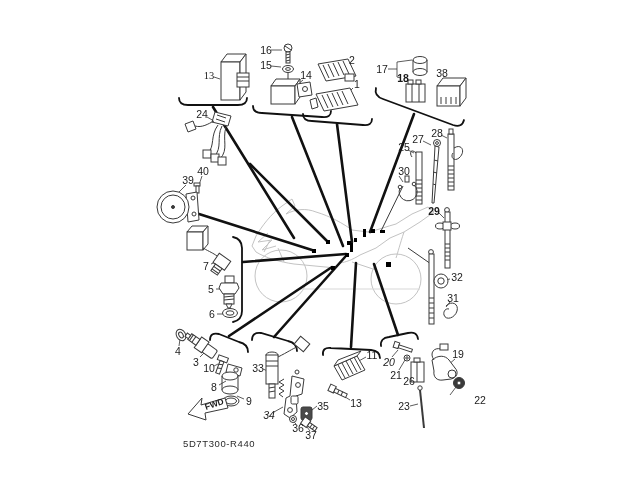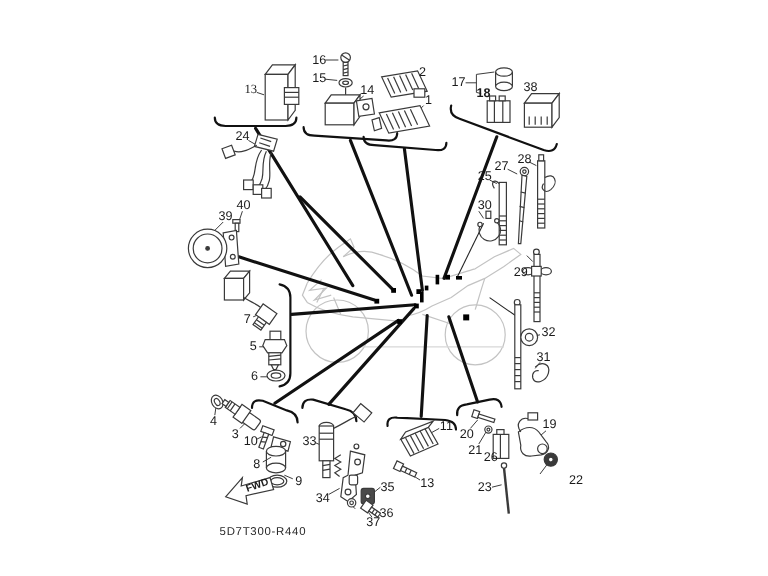--- a/index.html
+++ b/index.html
@@ -447,37 +447,37 @@
       <span class="callout" style="left: 209px; top: 368px;">10</span>
       <span class="callout" style="left: 372px; top: 355px;">11</span>
       <span class="callout" style="left: 356px; top: 403px;">13</span>
       <span class="callout" style="left: 209px; top: 75px; font-family: Liberation Serif, serif;">13</span>
       <span class="callout" style="left: 306px; top: 75px;">14</span>
       <span class="callout" style="left: 266px; top: 65px;">15</span>
       <span class="callout" style="left: 266px; top: 50px;">16</span>
       <span class="callout" style="left: 382px; top: 69px;">17</span>
       <span class="callout" style="left: 403px; top: 78px; font-weight: bold;">18</span>
       <span class="callout" style="left: 458px; top: 354px;">19</span>
-      <span class="callout" style="left: 389px; top: 362px;">20</span>
+      <span class="callout" style="left: 389px; top: 362px; font-style: italic;">20</span>
       <span class="callout" style="left: 396px; top: 375px;">21</span>
       <span class="callout" style="left: 448px; top: 400px; margin-left: 32px;">22</span>
       <span class="callout" style="left: 404px; top: 406px;">23</span>
       <span class="callout" style="left: 202px; top: 114px;">24</span>
       <span class="callout" style="left: 404px; top: 147px;">25</span>
       <span class="callout" style="left: 409px; top: 381px;">26</span>
       <span class="callout" style="left: 418px; top: 139px;">27</span>
       <span class="callout" style="left: 437px; top: 133px;">28</span>
-      <span class="callout" style="left: 434px; top: 227px;">29</span>
+      <span class="callout" style="left: 434px; top: 211px; font-weight: bold;">29</span>
       <span class="callout" style="left: 398px; top: 171px; padding-left: 12px;">30</span>
       <span class="callout" style="left: 453px; top: 298px;">31</span>
       <span class="callout" style="left: 457px; top: 277px;">32</span>
       <span class="callout" style="left: 258px; top: 368px;">33</span>
-      <span class="callout" style="left: 269px; top: 415px;">34</span>
+      <span class="callout" style="left: 269px; top: 415px; font-style: italic;">34</span>
       <span class="callout" style="left: 323px; top: 406px;">35</span>
-      <span class="callout" style="left: 298px; top: 428px; margin-left: 24px;">36</span>
+      <span class="callout" style="left: 298px; top: 428px;">36</span>
       <span class="callout" style="left: 311px; top: 435px;">37</span>
       <span class="callout" style="left: 430px; top: 73px; margin-left: 12px;">38</span>
       <span class="callout" style="left: 188px; top: 180px;">39</span>
       <span class="callout" style="left: 203px; top: 171px;">40</span>
     </div>
 
   <span id="code-label">5D7T300-R440</span>
 </div>
 
 </body></html>

